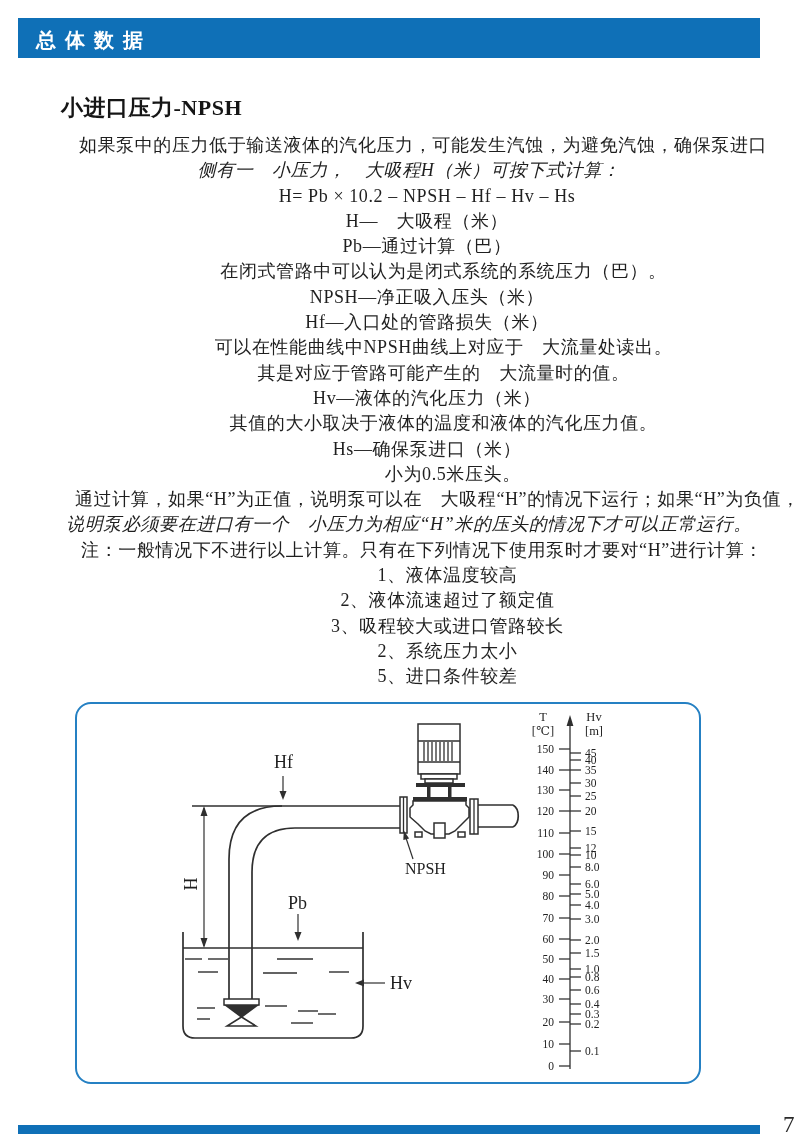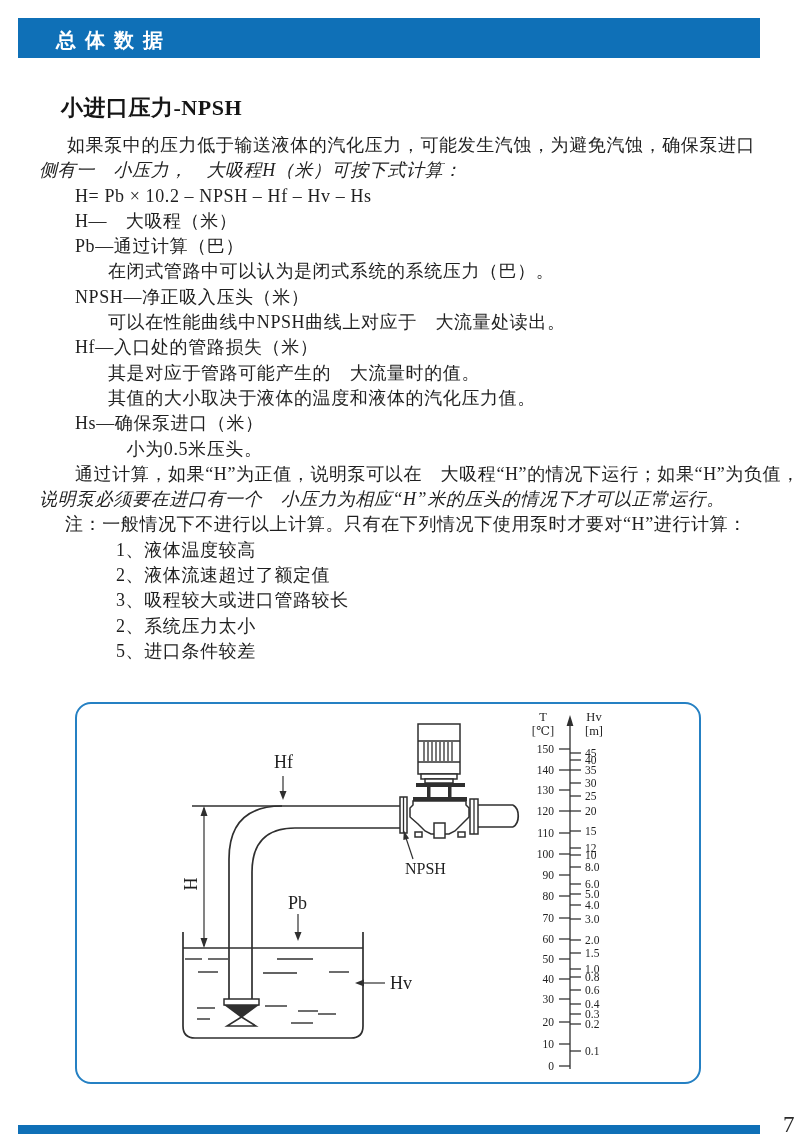--- a/index.html
+++ b/index.html
@@ -8,35 +8,35 @@
     background:#ffffff;
     font-family:"Liberation Serif","DejaVu Serif",serif;
     color:#1f1f1f;
   }
   
   .header-bar{
     position:absolute;left:18px;top:18px;width:742px;height:40px;
     background:#0f70b7;
   }
   .header-title{
-    position:absolute;left:38px;top:9px;
+    position:absolute;left:18px;top:9px;
     font-family:"Liberation Sans","DejaVu Sans",sans-serif;
     font-weight:bold;font-size:20px;letter-spacing:9px;color:#ffffff;
     white-space:nowrap;
   }
   
   .section-title{
     position:absolute;left:61px;top:93px;
     font-weight:bold;font-size:22px;color:#151515;
     white-space:nowrap;letter-spacing:0.5px;
   }
   
   .body-text{
     position:absolute;left:39px;top:133px;width:740px;
-    font-size:18px;letter-spacing:0.6px;
+    font-size:18px;letter-spacing:0.6px;text-align:center;
   }
   .ln{height:25.3px;line-height:25.3px;white-space:pre;}
   .i-a{padding-left:28px;}   
   .i-0{padding-left:0;font-style:italic;}      
   .i-b{padding-left:36px;}   
   .i-c{padding-left:26px;}   
   .i-d{padding-left:69px;}   
   .i-e{padding-left:77px;}   
   
   .diagram-box{
@@ -76,23 +76,24 @@
 <div class="section-title">小进口压力-NPSH</div>
 
 <div class="body-text">
   <div class="ln i-a">如果泵中的压力低于输送液体的汽化压力，可能发生汽蚀，为避免汽蚀，确保泵进口</div>
   <div class="ln i-0">侧有一　小压力，　大吸程H（米）可按下式计算：</div>
   <div class="ln i-b">H= Pb × 10.2 – NPSH – Hf – Hv – Hs</div>
   <div class="ln i-b">H—　大吸程（米）</div>
   <div class="ln i-b">Pb—通过计算（巴）</div>
   <div class="ln i-d">在闭式管路中可以认为是闭式系统的系统压力（巴）。</div>
   <div class="ln i-b">NPSH—净正吸入压头（米）</div>
+  <div class="ln i-b">Hf—入口处的管路损失（米）</div>
   <div class="ln i-d">可以在性能曲线中NPSH曲线上对应于　大流量处读出。</div>
-  <div class="ln i-b">Hf—入口处的管路损失（米）</div>
   <div class="ln i-d">其是对应于管路可能产生的　大流量时的值。</div>
+  <div class="ln i-b">Hv—液体的汽化压力（米）</div>
   <div class="ln i-d">其值的大小取决于液体的温度和液体的汽化压力值。</div>
   <div class="ln i-b">Hs—确保泵进口（米）</div>
   <div class="ln i-d">　小为0.5米压头。</div>
   <div class="ln i-b">通过计算，如果“H”为正值，说明泵可以在　大吸程“H”的情况下运行；如果“H”为负值，</div>
   <div class="ln i-0">说明泵必须要在进口有一个　小压力为相应“H”米的压头的情况下才可以正常运行。</div>
   <div class="ln i-c">注：一般情况下不进行以上计算。只有在下列情况下使用泵时才要对“H”进行计算：</div>
   <div class="ln i-e">1、液体温度较高</div>
   <div class="ln i-e">2、液体流速超过了额定值</div>
   <div class="ln i-e">3、吸程较大或进口管路较长</div>
   <div class="ln i-e">2、系统压力太小</div>

